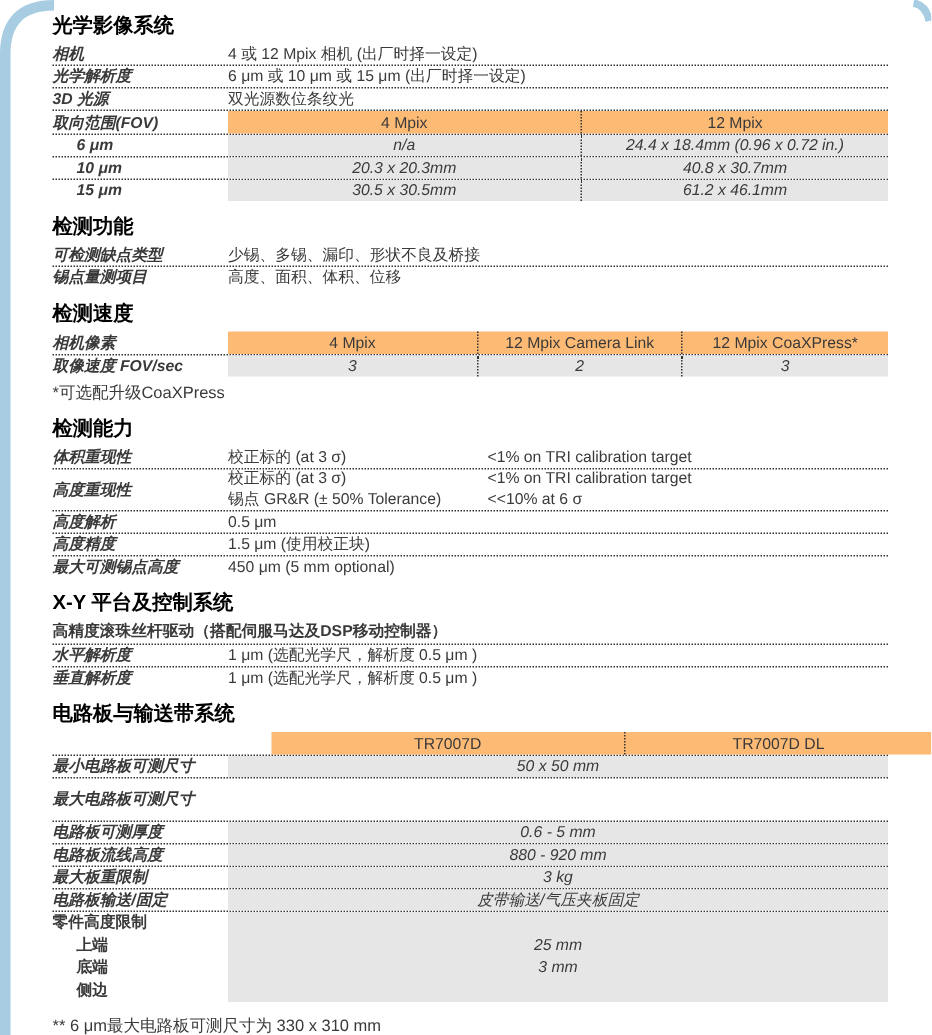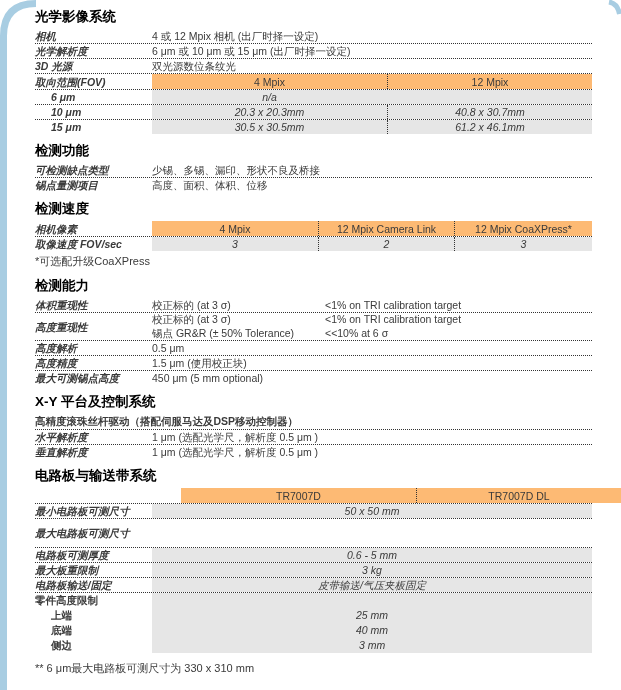--- a/index.html
+++ b/index.html
@@ -74,20 +74,21 @@
           <div class="col fov-c1">4 Mpix</div>
           <div class="col fov-c2 sep">12 Mpix</div>
         </div>
       </div>
     </div>
     <div class="row dot">
       <div class="lbl indent">6 μm</div>
       <div class="val gray">
         <div class="cols">
           <div class="col fov-c1">n/a</div>
+          <div class="col fov-c2 sep">24.4 x 18.4mm (0.96 x 0.72 in.)</div>
         </div>
       </div>
     </div>
     <div class="row dot">
       <div class="lbl indent">10 μm</div>
       <div class="val gray">
         <div class="cols">
           <div class="col fov-c1">20.3 x 20.3mm</div>
           <div class="col fov-c2 sep">40.8 x 30.7mm</div>
         </div>
@@ -203,40 +204,43 @@
       <div class="val gray center">50 x 50 mm</div>
     </div>
     <div class="row dot" style="min-height:28px;">
       <div class="lbl">最大电路板可测尺寸</div>
     </div>
     <div class="row dot">
       <div class="lbl">电路板可测厚度</div>
       <div class="val gray center">0.6 - 5 mm</div>
     </div>
     <div class="row dot">
+      <div class="lbl">电路板流线高度</div>
+      <div class="val gray center">880 - 920 mm</div>
+    </div>
+    <div class="row dot">
       <div class="lbl">最大板重限制</div>
       <div class="val gray center">3 kg</div>
     </div>
     <div class="row dot">
       <div class="lbl">电路板输送/固定</div>
       <div class="val gray center">皮带输送/气压夹板固定</div>
     </div>
 
     <div class="row">
       <div class="lblstack">
         <div class="sline">零件高度限制</div>
         <div class="sline indent">上端</div>
         <div class="sline indent">底端</div>
         <div class="sline indent">侧边</div>
       </div>
       <div class="val gray" style="align-items:stretch;">
         <div class="stack">
           <div class="sline"></div>
           <div class="sline">25 mm</div>
-          <div class="sline">40 mm</div>
           <div class="sline">3 mm</div>
         </div>
       </div>
     </div>
 
     <div class="footnote" style="margin-top:8px;">** 6 μm最大电路板可测尺寸为 330 x 310 mm</div>
 
   </div>
 </div>
 

